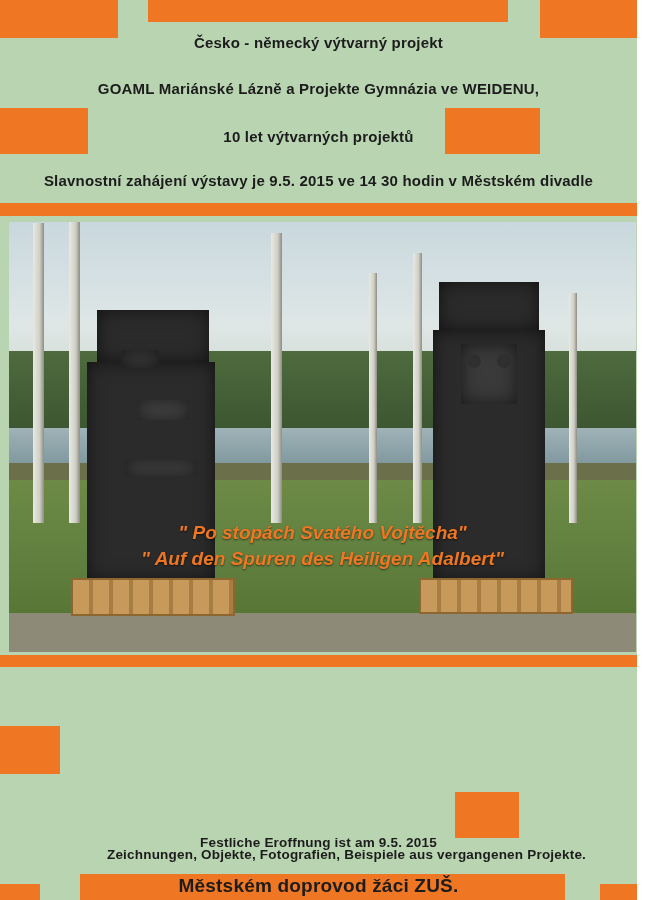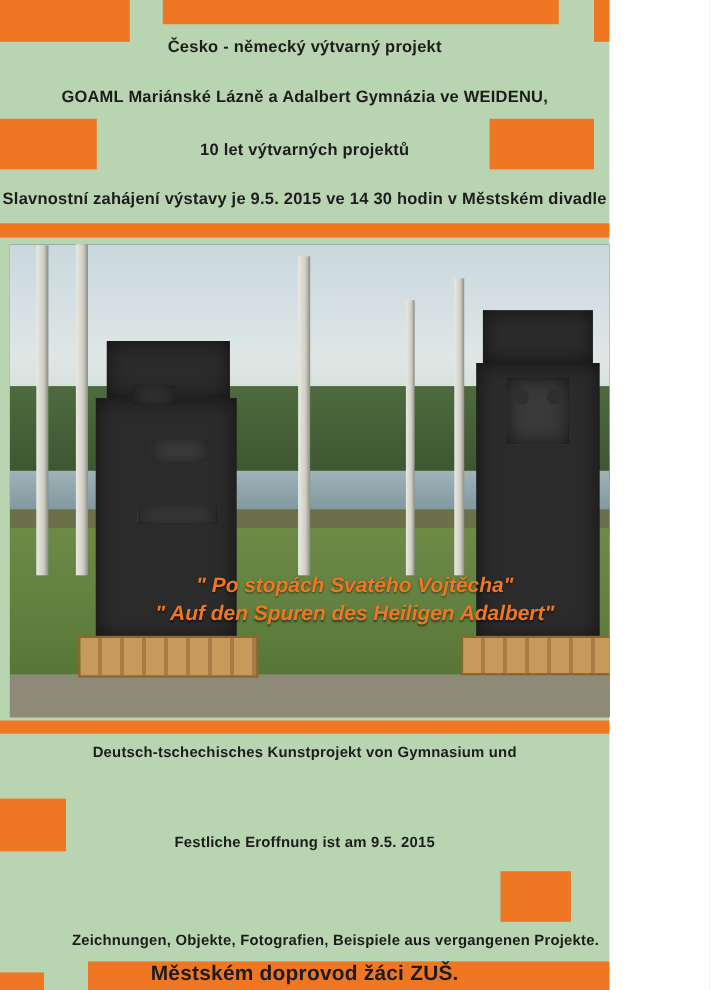--- a/index.html
+++ b/index.html
@@ -5,21 +5,21 @@
   html, body {
     margin: 0;
     padding: 0;
     background: #ffffff;
   }
   body {
     font-family: "Liberation Sans", sans-serif;
   }
   .poster {
     position: relative;
-    width: 554px;
+    width: 637px;
     height: 900px;
     background: #b9d4b1;
     overflow: hidden;
   }
   
   .orange {
     position: absolute;
     background: #ef7723;
   }
   .blk-top-left   { left: 0;    top: 0;    width: 118px; height: 38px; }
@@ -45,21 +45,21 @@
     letter-spacing: .2px;
   }
   .t1 { top: 34px;  font-size: 15px; }
   .t2 { top: 80px;  font-size: 15px; }
   .t3 { top: 128px; font-size: 15px; }
   .t4 { top: 172px; font-size: 15px; }
 
   .d1 { top: 676px; font-size: 13.5px; }
   .d2 { top: 719px; font-size: 13.5px; }
   .d3 { top: 761px; font-size: 13.5px; }
-  .d4 { top: 758px; font-size: 13.5px; text-align: center; }
+  .d4 { top: 835px; font-size: 13.5px; text-align: center; }
   .d5 { top: 847px; font-size: 13.5px; padding-left: 28px; }
   .d6 { top: 875px; font-size: 19px; }
 
   
   .photo-wrap {
     position: absolute;
     left: 9px;
     top: 222px;
     width: 627px;
     height: 430px;
@@ -135,21 +135,21 @@
   <div class="orange blk-mid-right"></div>
   <div class="orange blk-band-upper"></div>
   <div class="orange blk-band-lower"></div>
   <div class="orange blk-low-left"></div>
   <div class="orange blk-low-right"></div>
   <div class="orange blk-bot-mid"></div>
   <div class="orange blk-bot-left"></div>
   <div class="orange blk-bot-right"></div>
 
   <div class="txt t1">Česko - německý výtvarný projekt</div>
-  <div class="txt t2">GOAML Mariánské Lázně a Adalbert Gymnázia ve WEIDENU,</div>
+  <div class="txt t2">GOAML Mariánské Lázně a Projekte Gymnázia ve WEIDENU,</div>
   <div class="txt t3">10 let výtvarných projektů</div>
   <div class="txt t4">Slavnostní zahájení výstavy je 9.5. 2015 ve 14 30 hodin v Městském divadle</div>
 
   <div class="photo-wrap">
     <div class="sky"></div>
     <div class="treeline"></div>
     <div class="lake"></div>
     <div class="shore"></div>
     <div class="grass"></div>
     <div class="path"></div>
@@ -172,18 +172,17 @@
     <div class="statue" style="left:424px;top:108px; width:112px; height:250px;"></div>
     <div class="statue" style="left:452px;top:122px; width:56px;  height:60px; background:#3a3a3a;"></div>
     <div class="statue" style="left:458px;top:132px; width:14px; height:14px; background:#565656; border-radius:50%;"></div>
     <div class="statue" style="left:488px;top:132px; width:14px; height:14px; background:#565656; border-radius:50%;"></div>
     <div class="pallet" style="left:410px;top:356px; width:150px; height:32px;"></div>
 
     <div class="caption cap1">" Po stopách Svatého Vojtěcha"</div>
     <div class="caption cap2">" Auf den Spuren des Heiligen Adalbert"</div>
   </div>
 
-  <div class="txt d1">Deutsch-tschechisches Kunstprojekt von Gymnasium und</div>
   <div class="txt d4">Festliche  Eroffnung ist am 9.5. 2015</div>
   <div class="txt d5">Zeichnungen, Objekte, Fotografien, Beispiele aus vergangenen Projekte.</div>
   <div class="txt d6">Městském doprovod žáci ZUŠ.</div>
 
 </div>
 
 </body></html>

